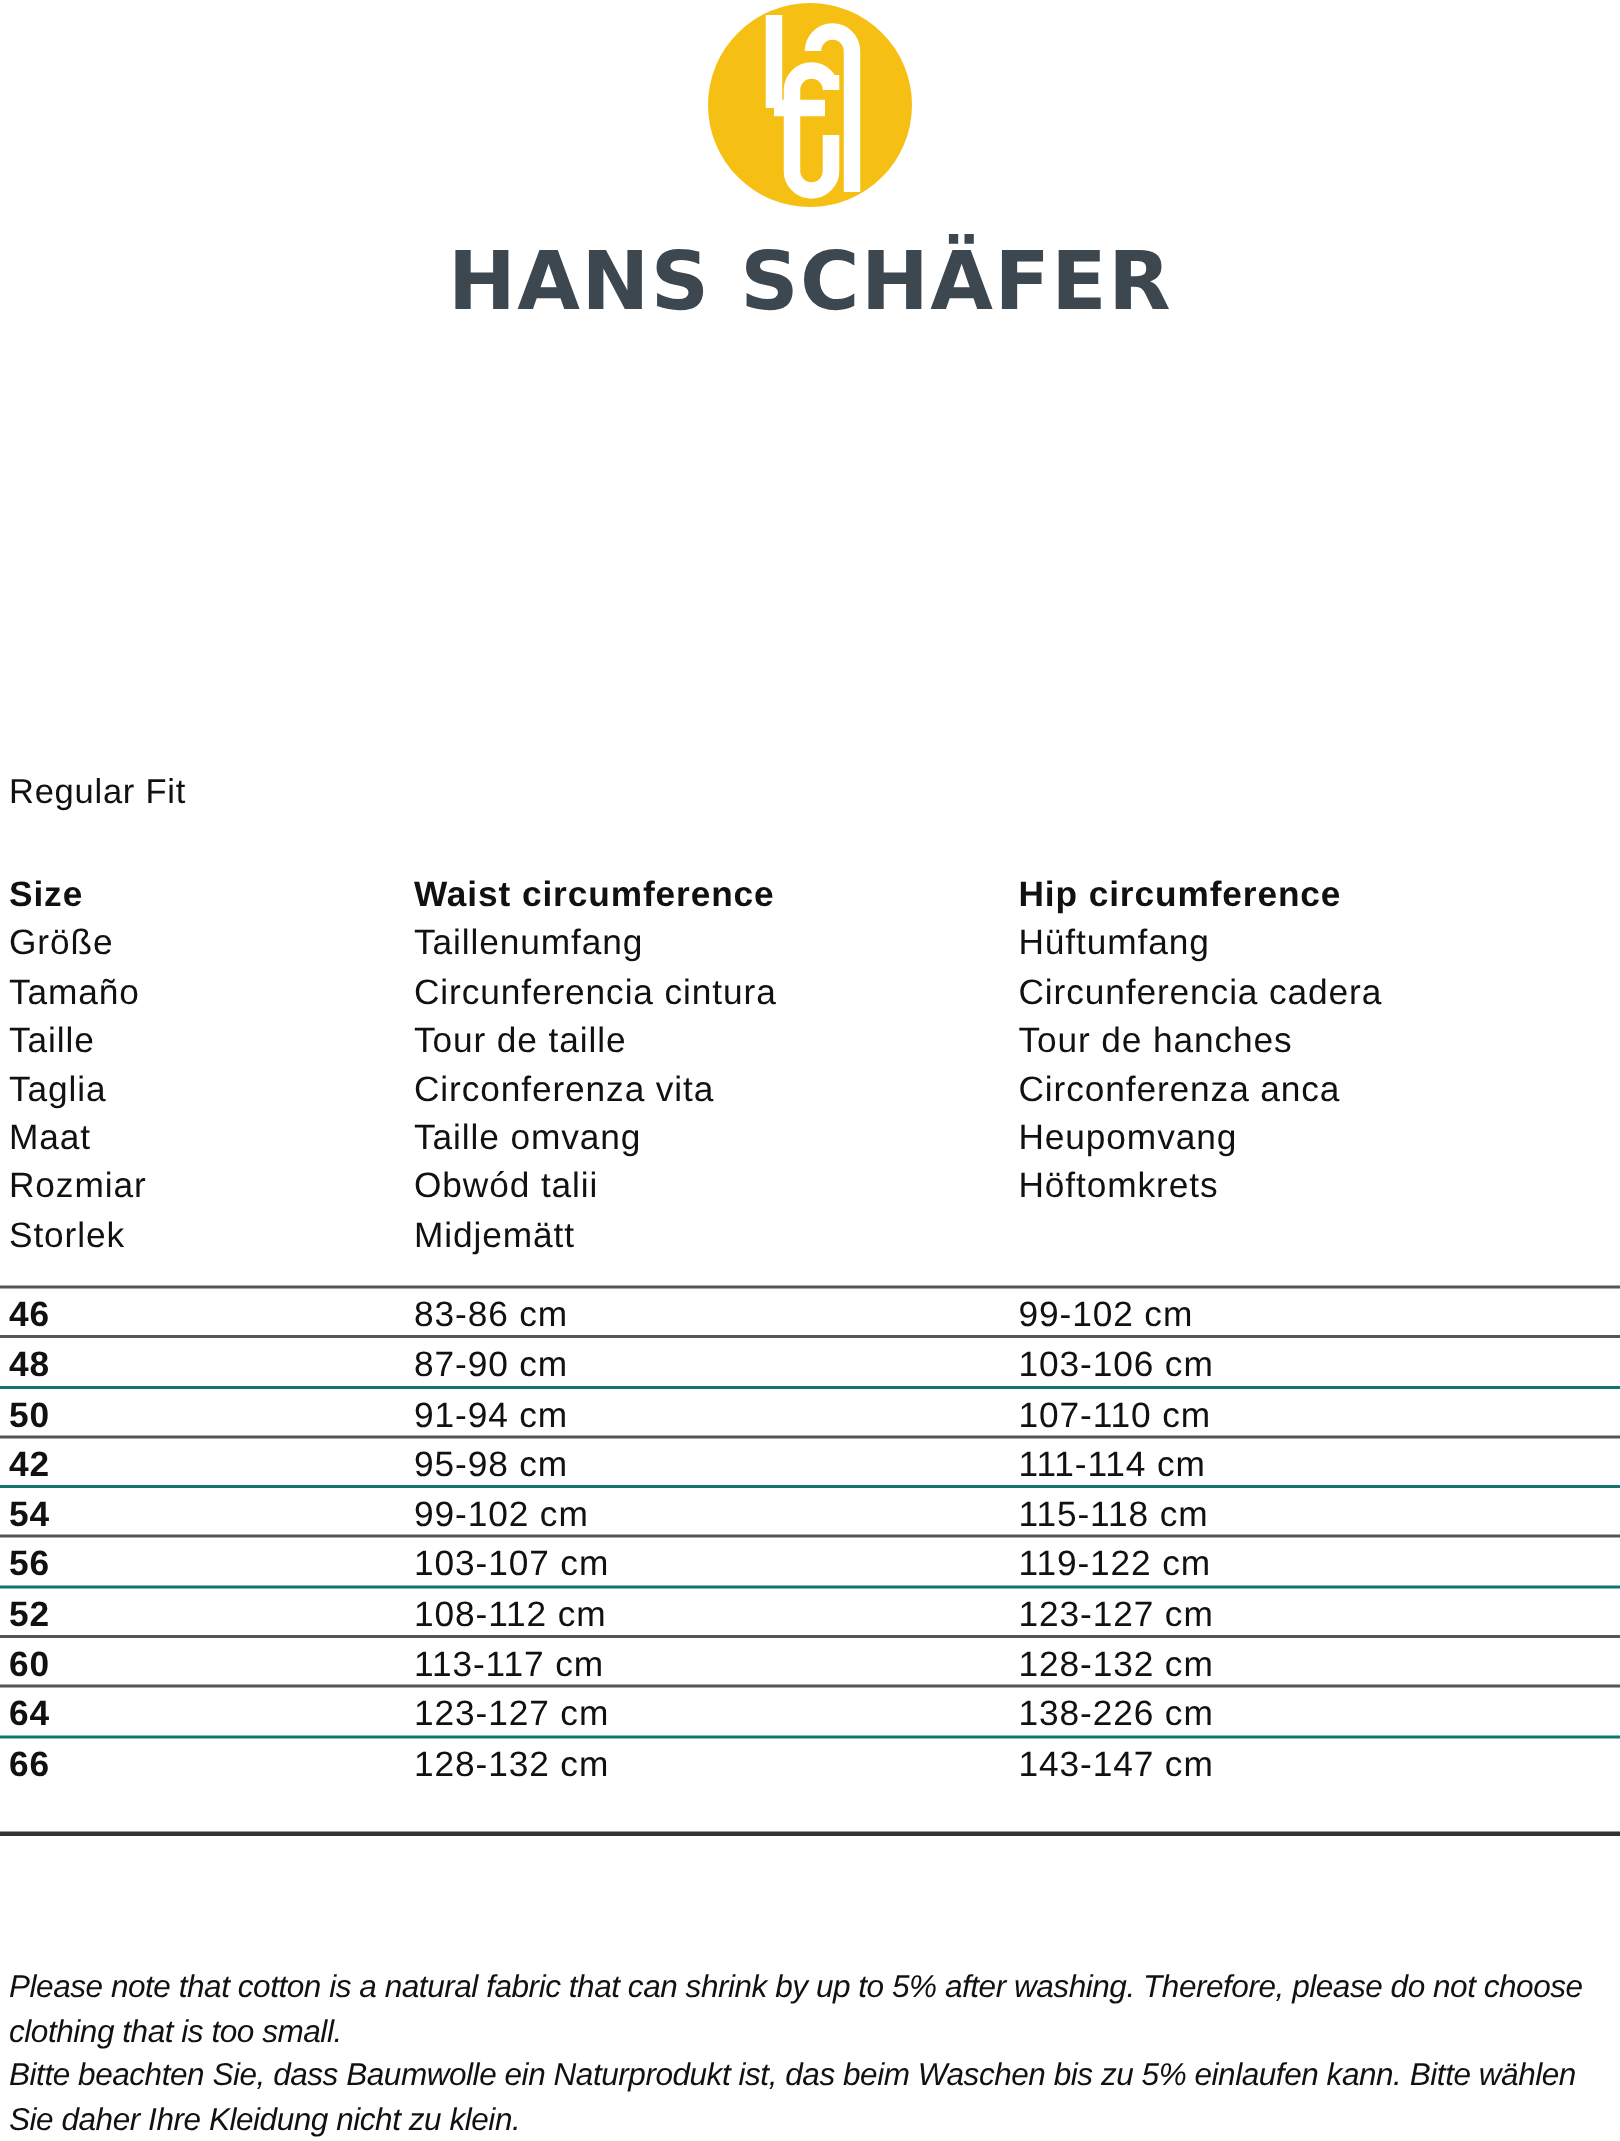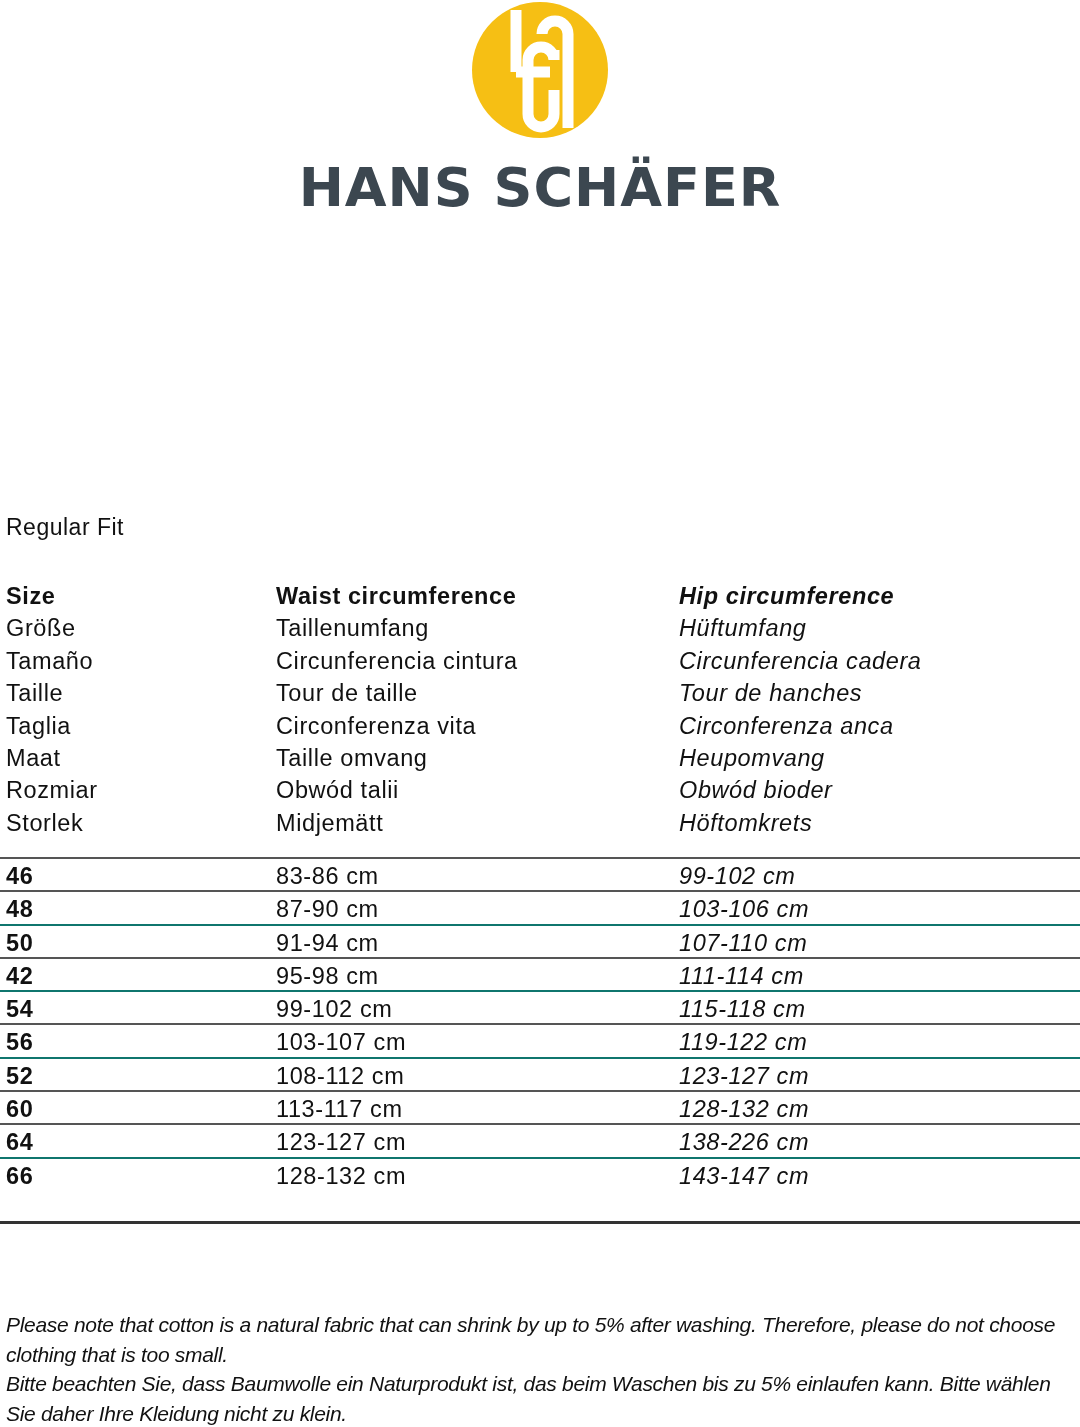--- a/index.html
+++ b/index.html
@@ -11,21 +11,21 @@
                 font-family: "DejaVu Sans", sans-serif; font-weight: bold; font-size: 54px;
                 letter-spacing: 1px; color: #3c4750; line-height: 64px; }
   .brand-sub { position: absolute; left: 0; width: 1080px; top: 218px; text-align: center;
                font-family: "DejaVu Sans", sans-serif; font-size: 38px; color: #3c4750;
                line-height: 48px; letter-spacing: 1px; }
   .fit-title { position: absolute; left: 6px; top: 482px; font-size: 23px; font-weight: normal;
                letter-spacing: 0.5px; margin-top: 32px; }
   .hdr { position: absolute; top: 580px; left: 0; width: 1080px; }
   .hdr-col { position: absolute; top: 0; font-size: 23.5px; line-height: 32.4px; letter-spacing: 0.6px; }
   .hdr-col .b { font-weight: bold; }
-  .c1 { left: 6px; } .c2 { left: 276px; } .c3 { left: 679px; font-style: italic; }
+  .c1 { left: 6px; } .c2 { left: 276px; } .c3 { left: 679px; }
   .tbl { position: absolute; top: 857px; left: 0; width: 1080px; }
   .row { position: relative; height: 33.3px; box-sizing: border-box; }
   .row .cell { position: absolute; top: 3px; font-size: 23.5px; letter-spacing: 0.6px; line-height: 28px; }
   .row .size { font-weight: bold; }
   .row.dark { border-top: 2px solid #555555; }
   .row.light { border-top: 2px solid #0f766e; }
   .tbl-bottom { position: absolute; left: 0; width: 1080px; top: 1221px; height: 0; border-top: 3px solid #333333; }
   .note { position: absolute; left: 6px; top: 1310px; width: 1070px; font-style: italic;
           font-size: 21px; line-height: 29.5px; color: #111111; letter-spacing: -0.3px; }
 </style>
@@ -69,21 +69,20 @@
     <div>Obwód talii</div>
     <div>Midjemätt</div>
   </div>
   <div class="hdr-col c3">
     <div class="b">Hip circumference</div>
     <div>Hüftumfang</div>
     <div>Circunferencia cadera</div>
     <div>Tour de hanches</div>
     <div>Circonferenza anca</div>
     <div>Heupomvang</div>
-    <div>Obwód bioder</div>
     <div>Höftomkrets</div>
   </div>
 </div>
 
 <div class="tbl">
   <div class="row dark">
     <span class="cell c1 size">46</span>
     <span class="cell c2">83-86 cm</span>
     <span class="cell c3">99-102 cm</span>
   </div>

